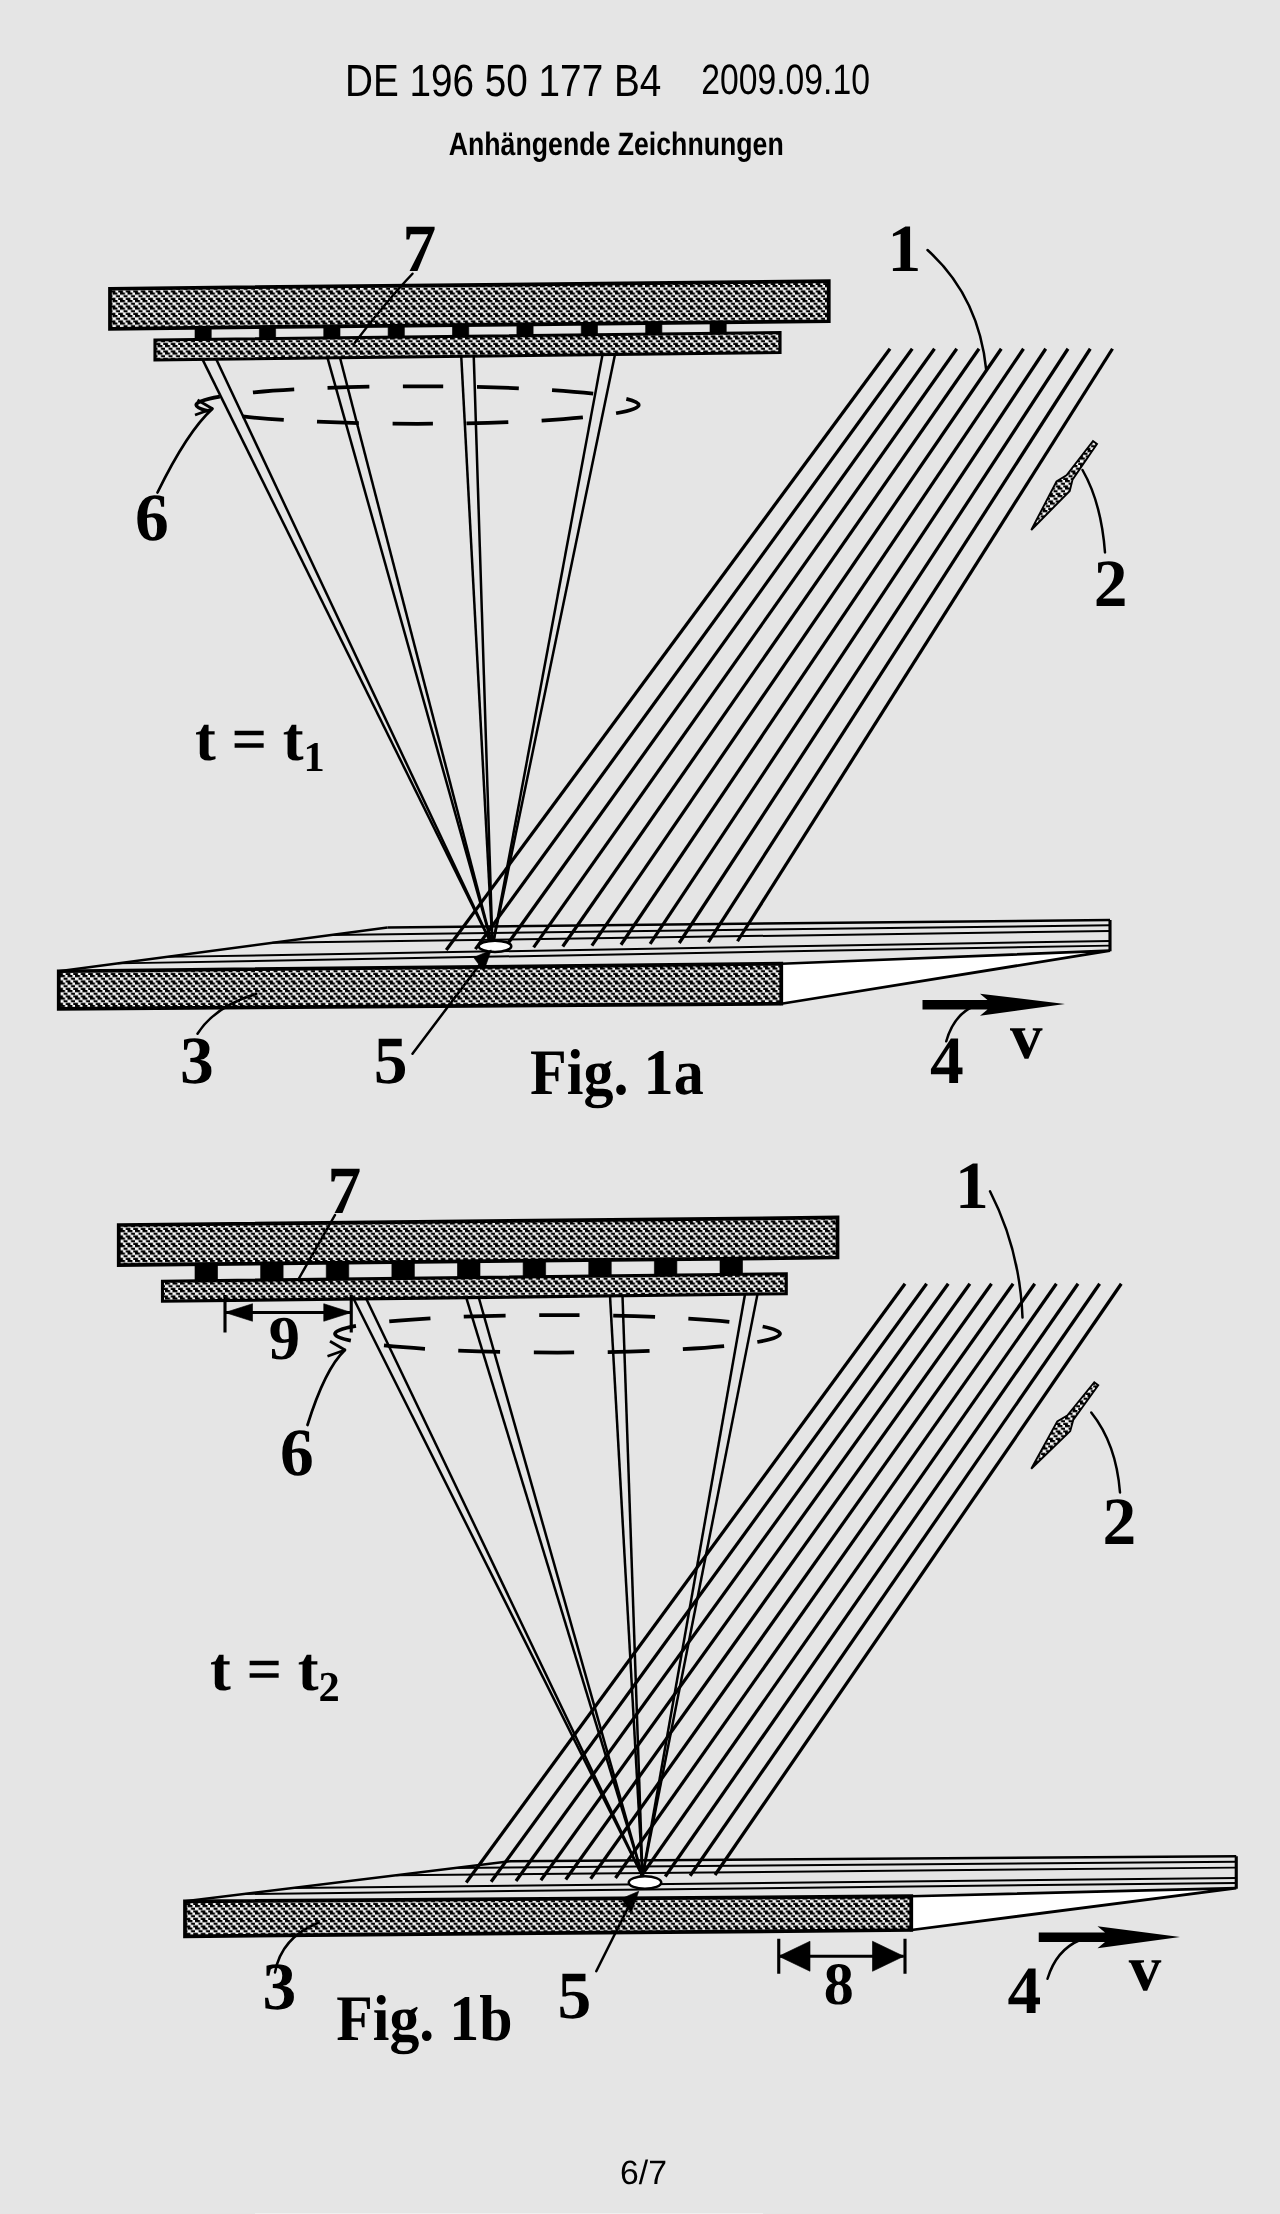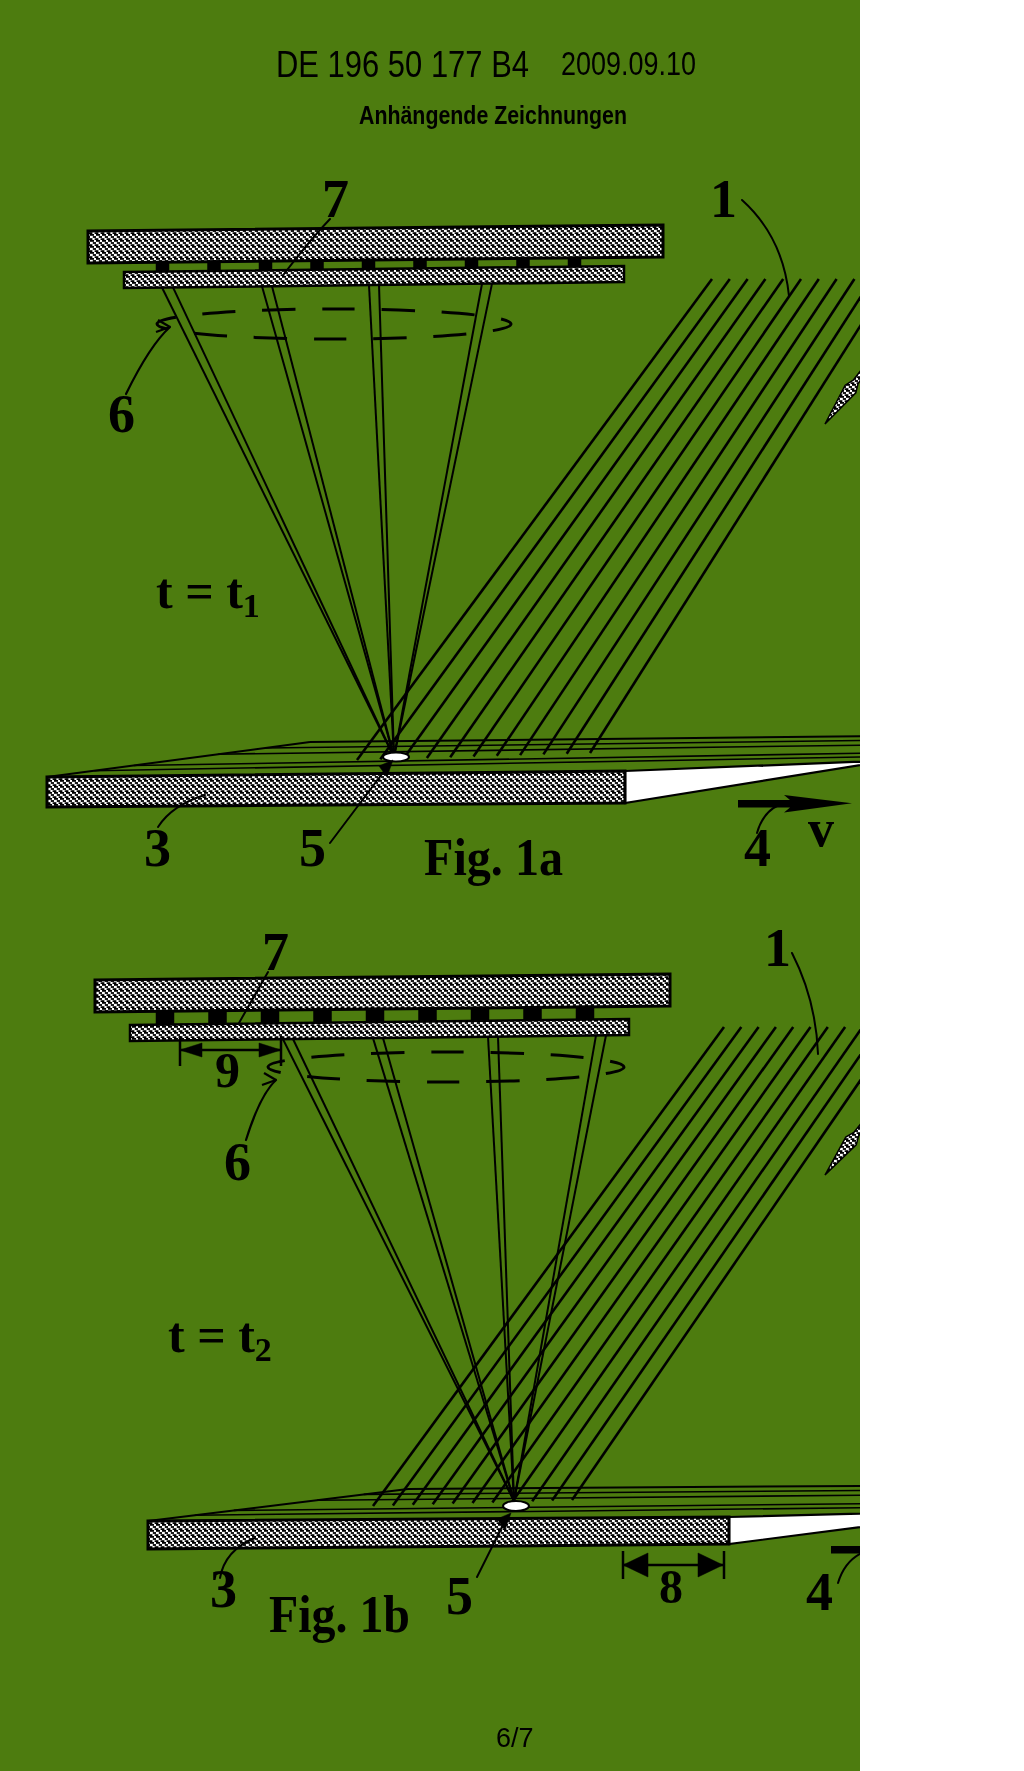--- a/index.html
+++ b/index.html
@@ -1,16 +1,16 @@
 <!DOCTYPE html>
 <html><head>
 <meta charset="utf-8">
 <style>
 html, body { margin: 0; padding: 0; background: #fff; }
-#page { position: relative; width: 860px; height: 1771px; background: #4d7c0f; overflow: hidden; }
+#page { position: relative; width: 1024px; height: 1771px; background: #e5e5e5; overflow: hidden; }
 </style>
 </head>
 <body>
 <div id="page">
 <svg width="1024" height="1771" viewBox="0 0 1024 1771" xmlns="http://www.w3.org/2000/svg">
 <defs>
 <pattern id="ht" width="6" height="6" patternUnits="userSpaceOnUse">
 <rect width="6" height="6" fill="#fff"></rect>
 <rect x="0" y="0" width="4" height="1.8" fill="#000"></rect>
 <rect x="2.8" y="2.1" width="3.2" height="1.8" fill="#000"></rect>

